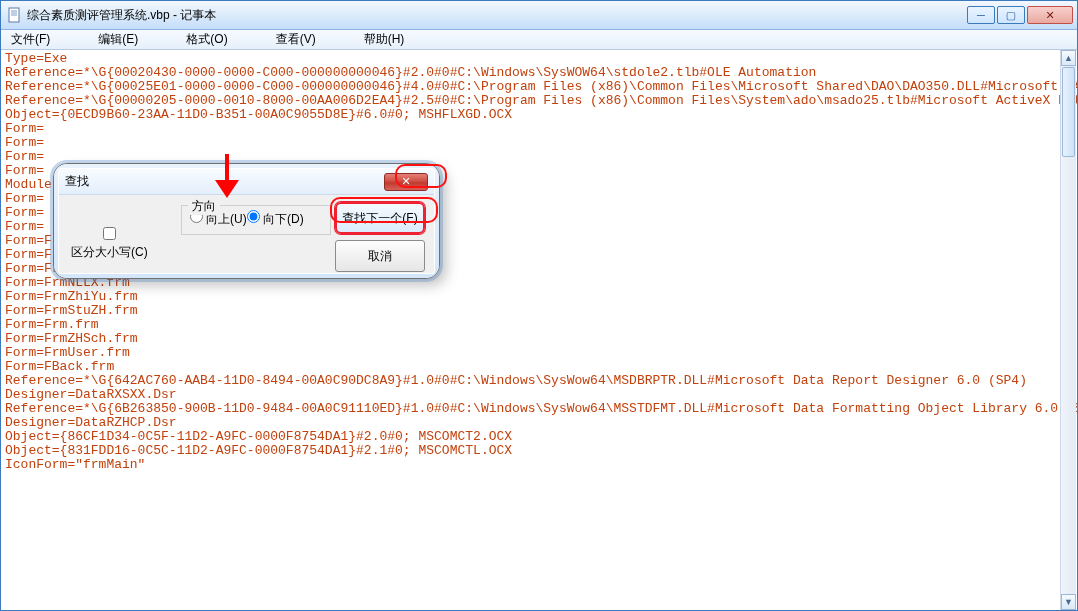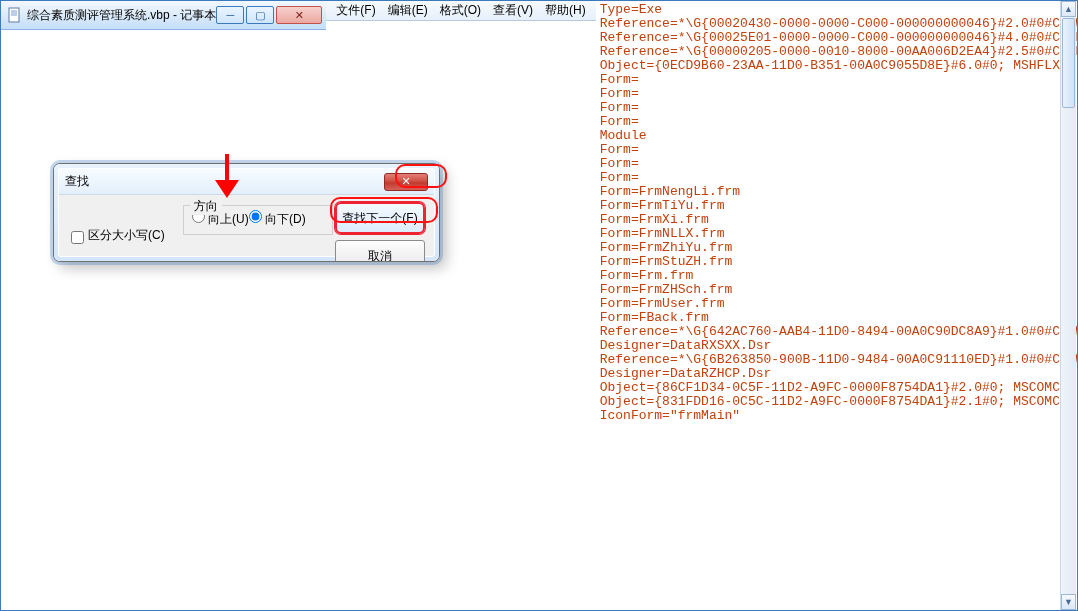--- a/index.html
+++ b/index.html
@@ -1,50 +1,50 @@
 <!DOCTYPE html>
 <html><head>
 <meta charset="utf-8">
 <style>
   * { margin:0; padding:0; box-sizing:border-box; }
   body { font-family:"Microsoft YaHei","SimSun",Arial,sans-serif; background:#fff; width:1078px; height:611px; overflow:hidden; position:relative; }
-  .window { width:1078px; height:611px; border:1px solid #3a7abd; display:flex; flex-direction:row; background:#fff; }
+  .window { width:1078px; height:611px; border:1px solid #3a7abd; display:flex; flex-direction:column; background:#fff; }
   .titlebar { height:29px; background:linear-gradient(to bottom,#f3f8ff 0%,#dcebfa 50%,#c4defb 100%); border-bottom:1px solid #8db2e3; display:flex; align-items:center; padding:0 2px; }
   .titlebar .icon-slot { width:16px; height:16px; margin:0 4px; }
   .titlebar .title { flex:1; font-size:12px; color:#000; }
   .win-btns { display:flex; gap:2px; margin-right:2px; }
   .win-btn { width:28px; height:18px; border:1px solid #3a7abd; border-radius:2px; background:linear-gradient(to bottom,#eaf4ff,#cfe6ff); display:flex; align-items:center; justify-content:center; font-size:11px; color:#2a5a9a; cursor:pointer; }
   .win-btn.close { background:linear-gradient(to bottom,#f8d0cc,#eaa9a2); border-color:#c05046; color:#7a2218; width:46px; }
-  .menubar { height:20px; background:linear-gradient(to bottom,#f6fafe,#e6f0fb); border-bottom:1px solid #b6c9e0; display:flex; align-items:center; font-size:12px; padding:0 4px; }
+  .menubar { height:20px; background:linear-gradient(to bottom,#f6fafe,#e6f0fb); border-bottom:1px solid #b6c9e0; display:flex; align-items:center; font-size:12px; padding:0 4px;gap:36px; }
   .menubar .mi { padding:0 6px; height:100%; display:flex; align-items:center; cursor:pointer; }
   .content { flex:1; position:relative; overflow:auto; }
   .editor { font-family:"SimSun","NSimSun","Courier New",monospace; font-size:13px; line-height:14px; white-space:pre; padding:2px 4px; color:#c2410c; }
   .scrollbar-v { position:absolute; right:1px; top:0; bottom:0; width:16px; background:linear-gradient(to right,#f0f4fa,#e2eaf4); border-left:1px solid #cdd9e8; }
   .sb-btn { height:16px; background:linear-gradient(to bottom,#f6faff,#dae8f7); border:1px solid #9db8d7; display:flex; align-items:center; justify-content:center; font-size:9px; color:#4a6a94; }
   .sb-btn.down { position:absolute; bottom:0; left:0; right:0; }
   .sb-thumb { position:absolute; left:1px; right:1px; top:17px; height:90px; background:linear-gradient(to right,#e9f2fc,#cde2f8); border:1px solid #9db8d7; border-radius:2px; }
 
   
-  .dialog { position:absolute; left:53px; top:163px; width:387px; border:1px solid #707070; background:#f0f0f0; box-shadow:0 0 0 3px rgba(90,140,200,0.35), 6px 6px 14px rgba(0,0,0,0.25); border-radius:7px; overflow:hidden; }
+  .dialog { position:absolute; left:53px; top:163px; width:387px; border:1px solid #707070; background:#f0f0f0; box-shadow:0 0 0 3px rgba(90,140,200,0.35), 6px 6px 14px rgba(0,0,0,0.25); border-radius:14px; overflow:hidden; }
   .dlg-chrome { padding:4px; background:linear-gradient(to bottom,#e9f2fc,#d4e6f9); }
   .dlg-inner { border:1px solid #fff; border-radius:3px; background:#f0f0f0; }
   .dlg-title { height:26px; display:flex; align-items:center; padding:0 6px; font-size:12px; background:linear-gradient(to bottom,#f7fbff,#e3effc); border-bottom:1px solid #cdd9e8; }
   .dlg-title .t { flex:1; }
   .dlg-close { width:44px; height:18px; border-radius:3px; background:linear-gradient(to bottom,#e37f77,#cf4f44 45%,#c13a2e 55%,#d7615a); border:1px solid #8e2c24; color:#fff; display:flex; align-items:center; justify-content:center; font-size:11px; cursor:pointer; }
   .dlg-body { padding:10px 12px 12px 12px; font-size:12px; }
   .row { display:flex; align-items:center; margin-bottom:8px; }
   .row .lbl { width:80px; }
   .row input[type=text] { flex:1; height:20px; border:1px solid #7a9ac0; padding:0 4px; font-family:"SimSun",monospace; font-size:12px; }
   .dlg-btns { position:absolute; right:14px; top:38px; width:90px; display:flex; flex-direction:column; gap:6px; }
   .dlg-btn { height:32px; border:1px solid #8a8a8a; background:linear-gradient(to bottom,#fdfdfd,#e6e6e6); font-size:12px; border-radius:3px; cursor:pointer; display:flex; align-items:center; justify-content:center; }
   .dlg-btn.primary { border:2px solid #e23; border-radius:6px; box-shadow:0 0 0 1px #e23; background:linear-gradient(to bottom,#f4f9ff,#dcecfc); }
   .fieldset { border:1px solid #cfcfcf; padding:4px 8px 6px 8px; margin-left:110px; width:150px; position:relative; }
   .fieldset .legend { position:absolute; top:-8px; left:6px; background:#f0f0f0; padding:0 4px; font-size:12px; }
   .radio-row { display:flex; align-items:center; font-size:12px; }
-  .cb-row { margin-top:6px; font-size:12px; display:flex; align-items:flex-end; gap:4px; }
+  .cb-row { margin-top:6px; font-size:12px; display:flex; align-items:center; gap:4px;flex-direction:column; }
 
   
   .ring { position:absolute; border:2px solid #f11; border-radius:10px; pointer-events:none; }
   .ring.findnext { left:330px; top:197px; width:108px; height:26px; }
   .ring.dlgclose { left:395px; top:164px; width:52px; height:24px; }
 
   
   .arrow { position:absolute; left:207px; top:152px; pointer-events:none; }
   .arrow svg { display:block; }
 </style>
@@ -120,21 +120,21 @@
       <div class="dlg-title">
         <div class="t">查找</div>
         <div class="dlg-close">✕</div>
       </div>
       <div class="dlg-body">
         <div style="display:flex;align-items:flex-start;">
           <div class="cb-row" style="margin-top:22px;">
             <input type="checkbox" style="">
             <span>区分大小写(C)</span>
           </div>
-          <div class="fieldset" style="margin-left:18px;">
+          <div class="fieldset" style="margin-left:33px;">
             <div class="legend">方向</div>
             <div class="radio-row">
               <label><input type="radio" name="dir" style=""> <span>向上(U)</span></label>
               <label><input type="radio" name="dir" checked="" style=""> <span>向下(D)</span></label>
             </div>
           </div>
         </div>
         <div class="dlg-btns">
           <div class="dlg-btn primary">查找下一个(F)</div>
           <div class="dlg-btn">取消</div>

